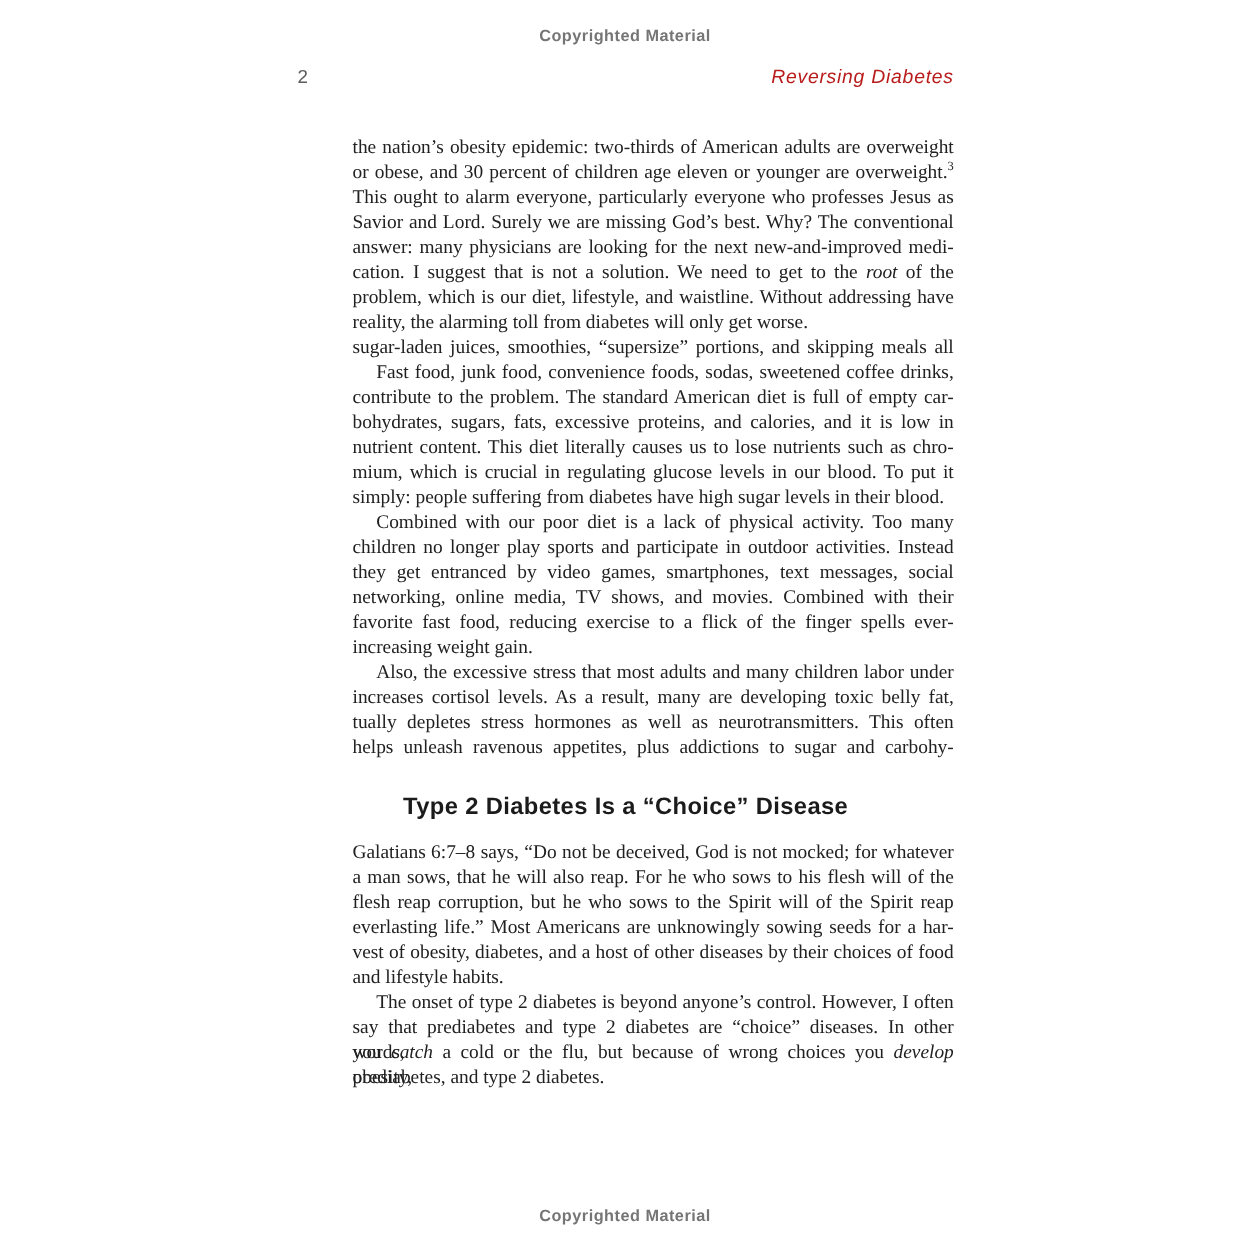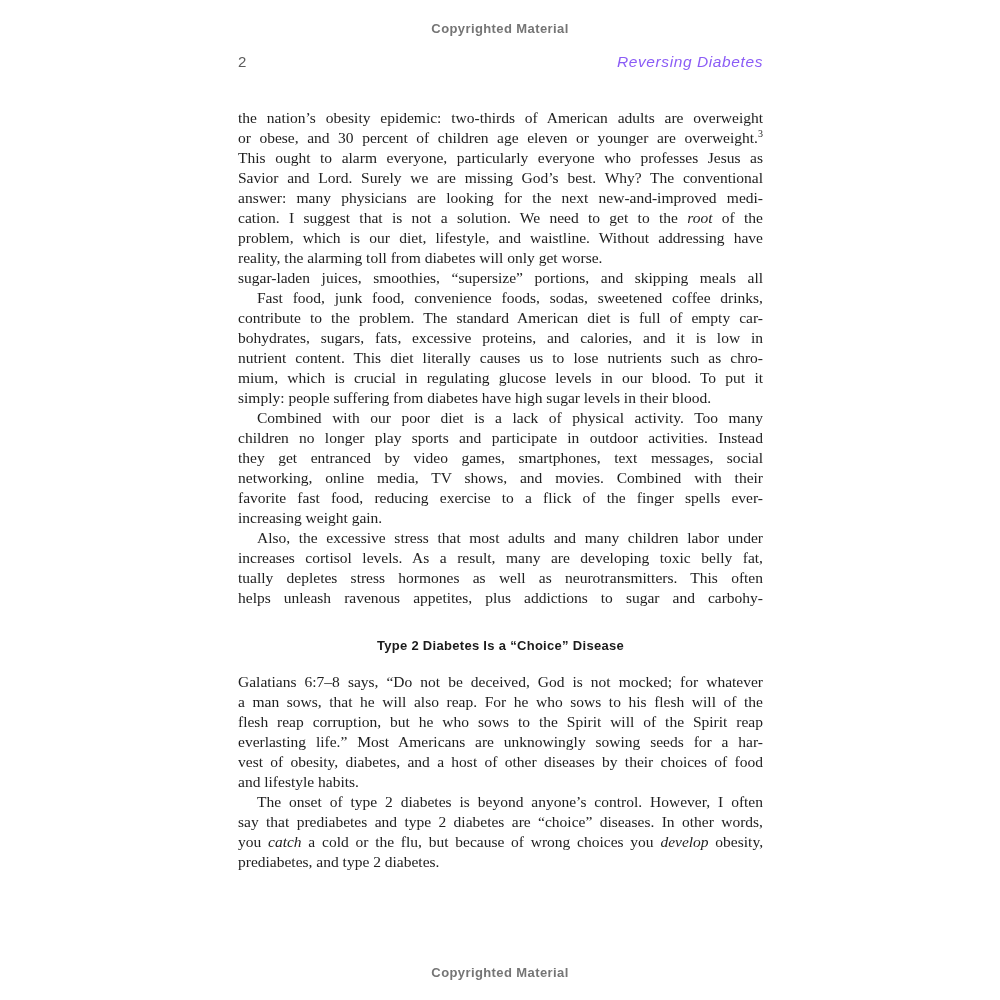--- a/index.html
+++ b/index.html
@@ -40,57 +40,58 @@
     color: #5c5c5c;
   }
   .page-number {
     font-size: 15px;
     letter-spacing: 0.5px;
   }
   .running-title {
     font-size: 15.5px;
     font-style: italic;
     letter-spacing: 0.6px;
-    color: #8b5cf6;
+    color: #b91c1c;
   }
 
   .body-text {
     position: absolute;
     top: 108px;
     left: 238px;
     width: 525px;
     font-family: "Liberation Serif", serif;
     font-size: 15.5px;
     line-height: 20px;
     color: #212121;
   }
   .paragraph { margin: 0; }
   .text-line {
     height: 20px;
     white-space: nowrap;
     overflow: visible;
+    margin-left: 44px;
   }
   .text-line.jl {
     white-space: normal;
     text-align: justify;
     text-align-last: justify;
     -moz-text-align-last: justify;
   }
   .text-line.first-indent { padding-left: 19px; }
   .text-line.jl.first-indent { padding-left: 0; text-indent: 19px; }
   .text-line sup {
     font-size: 10px;
     line-height: 0;
     vertical-align: super;
   }
   .section-heading {
     margin: 26px 0 14px 0;
     text-align: center;
     font-family: "Liberation Sans", sans-serif;
-    font-size: 13px;
+    font-size: 19px;
     line-height: 24px;
     font-weight: bold;
     letter-spacing: 0.3px;
     color: #1b1b1b;
   }
 </style>
 </head>
 <body>
 
 <div class="page">

